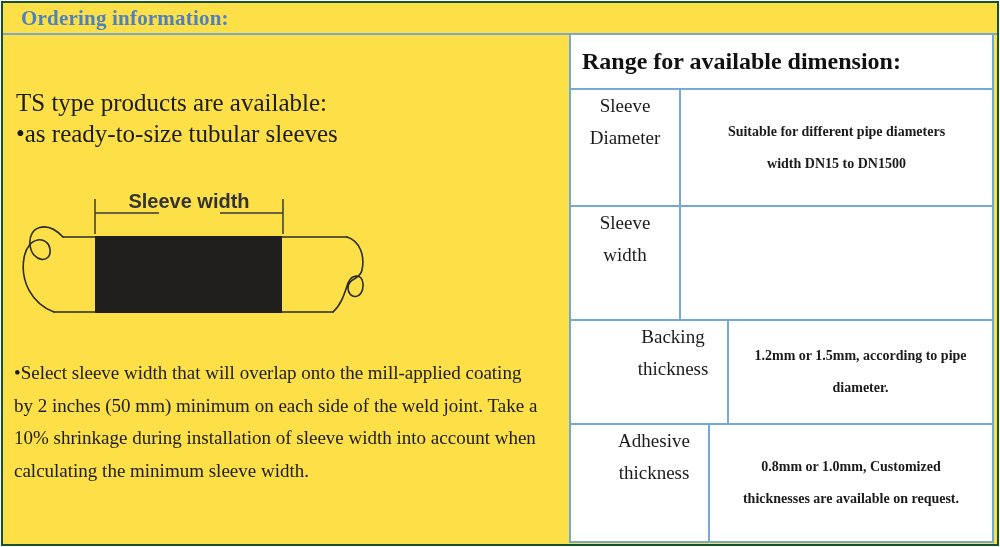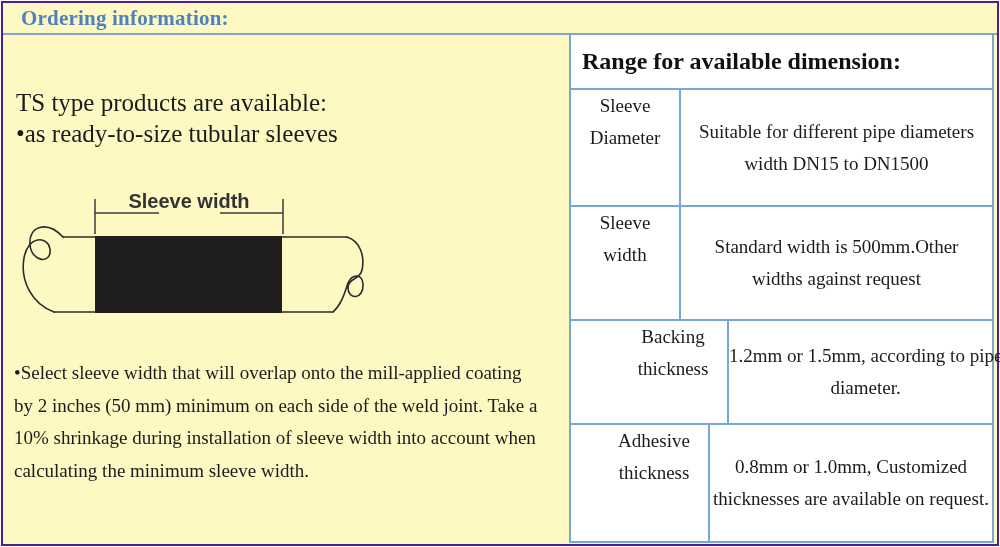--- a/index.html
+++ b/index.html
@@ -9,22 +9,22 @@
     width: 1000px;
     height: 547px;
     overflow: hidden;
     font-family: "Liberation Serif", serif;
     color: #1b1b1b;
   }
   .page {
     position: absolute;
     left: 1px; top: 1px;
     width: 994px; height: 541px;
-    border: 2px solid #4c1d95;
-    background: #fef9c3;
+    border: 2px solid #14532d;
+    background: #fde047;
   }
   .title-bar {
     position: absolute;
     left: 0; top: 0; right: 0;
     height: 30px;
     border-bottom: 2px solid #7ea6cf;
     display: flex;
     align-items: center;
     padding-left: 18px;
   }
@@ -110,23 +110,24 @@
     box-sizing: border-box;
     flex: none;
   }
   .t-value {
     flex: 1;
     display: flex;
     flex-direction: column;
     align-items: center;
     justify-content: center;
     text-align: right;
-    font-size: 19px;
+    font-size: 14px;
     line-height: 32px;
     white-space: nowrap;
+    font-weight: bold;
   }
 </style>
 </head>
 <body>
 
 <div class="page">
 
   <div class="title-bar">
     <span class="title-text">Ordering information:</span>
   </div>
@@ -182,24 +183,20 @@
           <div>Suitable for different pipe diameters</div>
           <div>width DN15 to DN1500</div>
         </div>
       </div>
 
       <div class="t-row row-2">
         <div class="t-label">
           <div>Sleeve</div>
           <div>width</div>
         </div>
-        <div class="t-value">
-          <div>Standard width is 500mm.Other</div>
-          <div>widths against request</div>
-        </div>
       </div>
 
       <div class="t-row row-3">
         <div class="t-label">
           <div>Backing</div>
           <div>thickness</div>
         </div>
         <div class="t-value">
           <div>1.2mm or 1.5mm, according to pipe</div>
           <div>diameter.</div>

